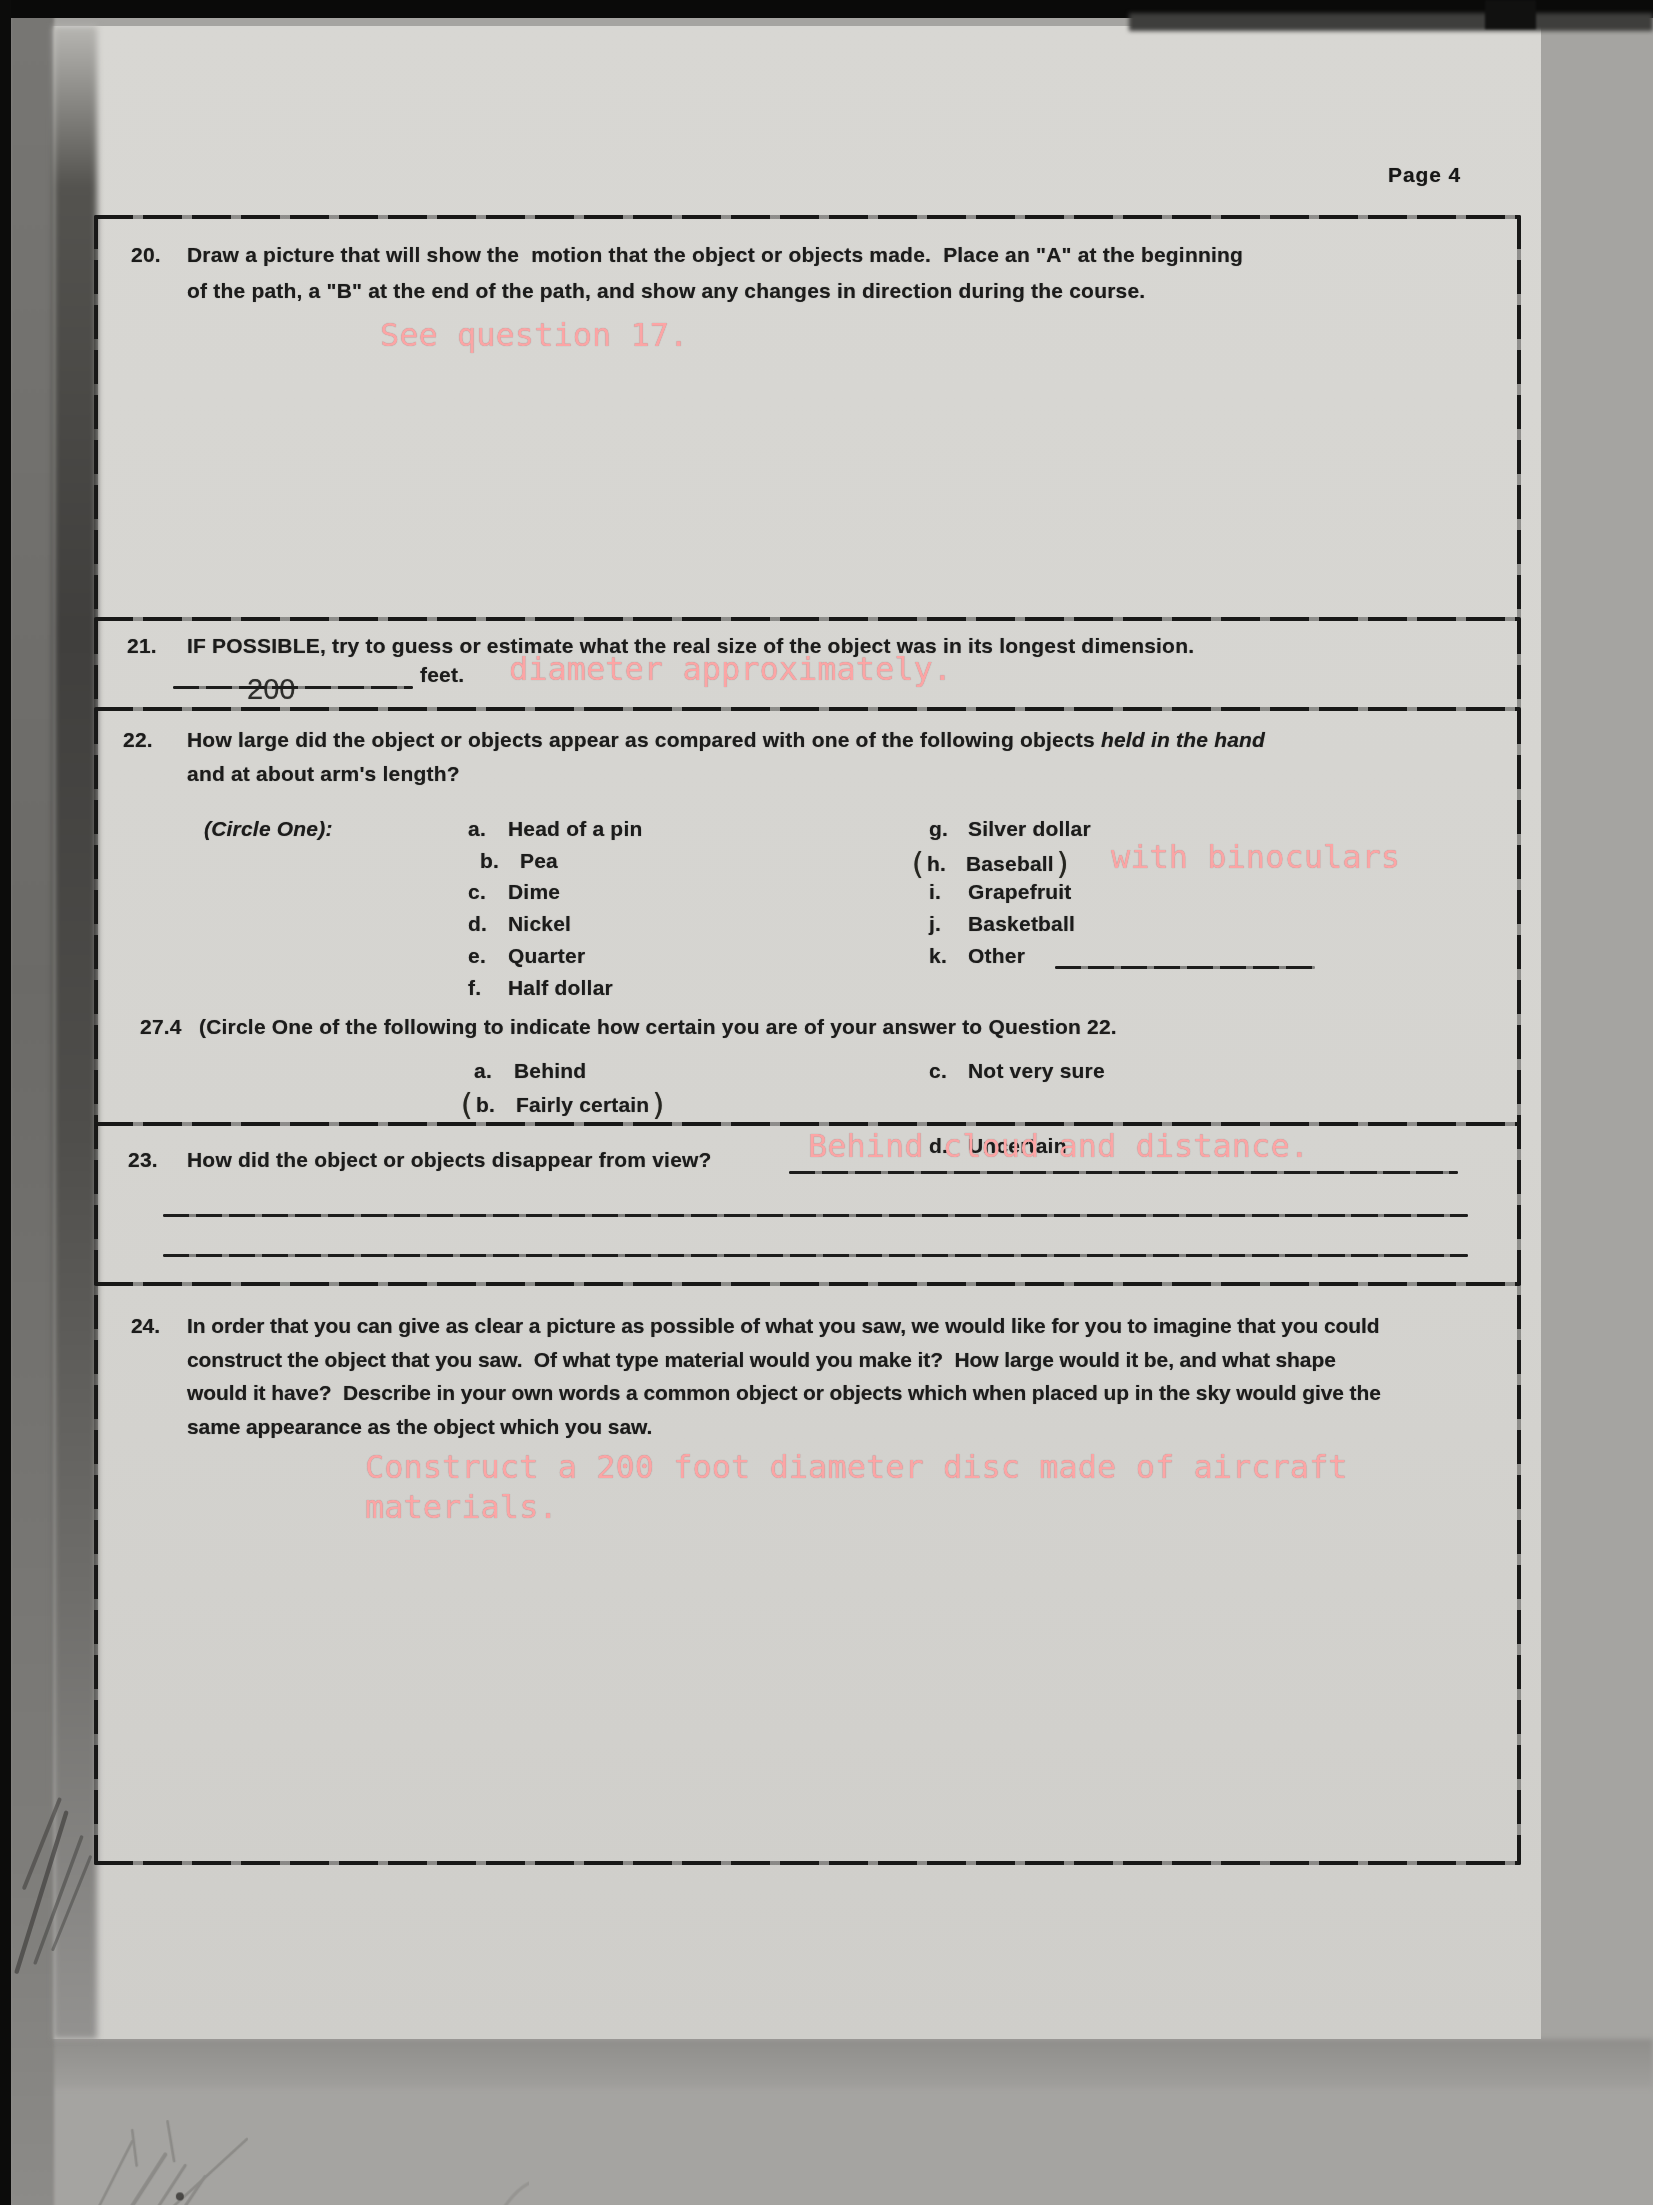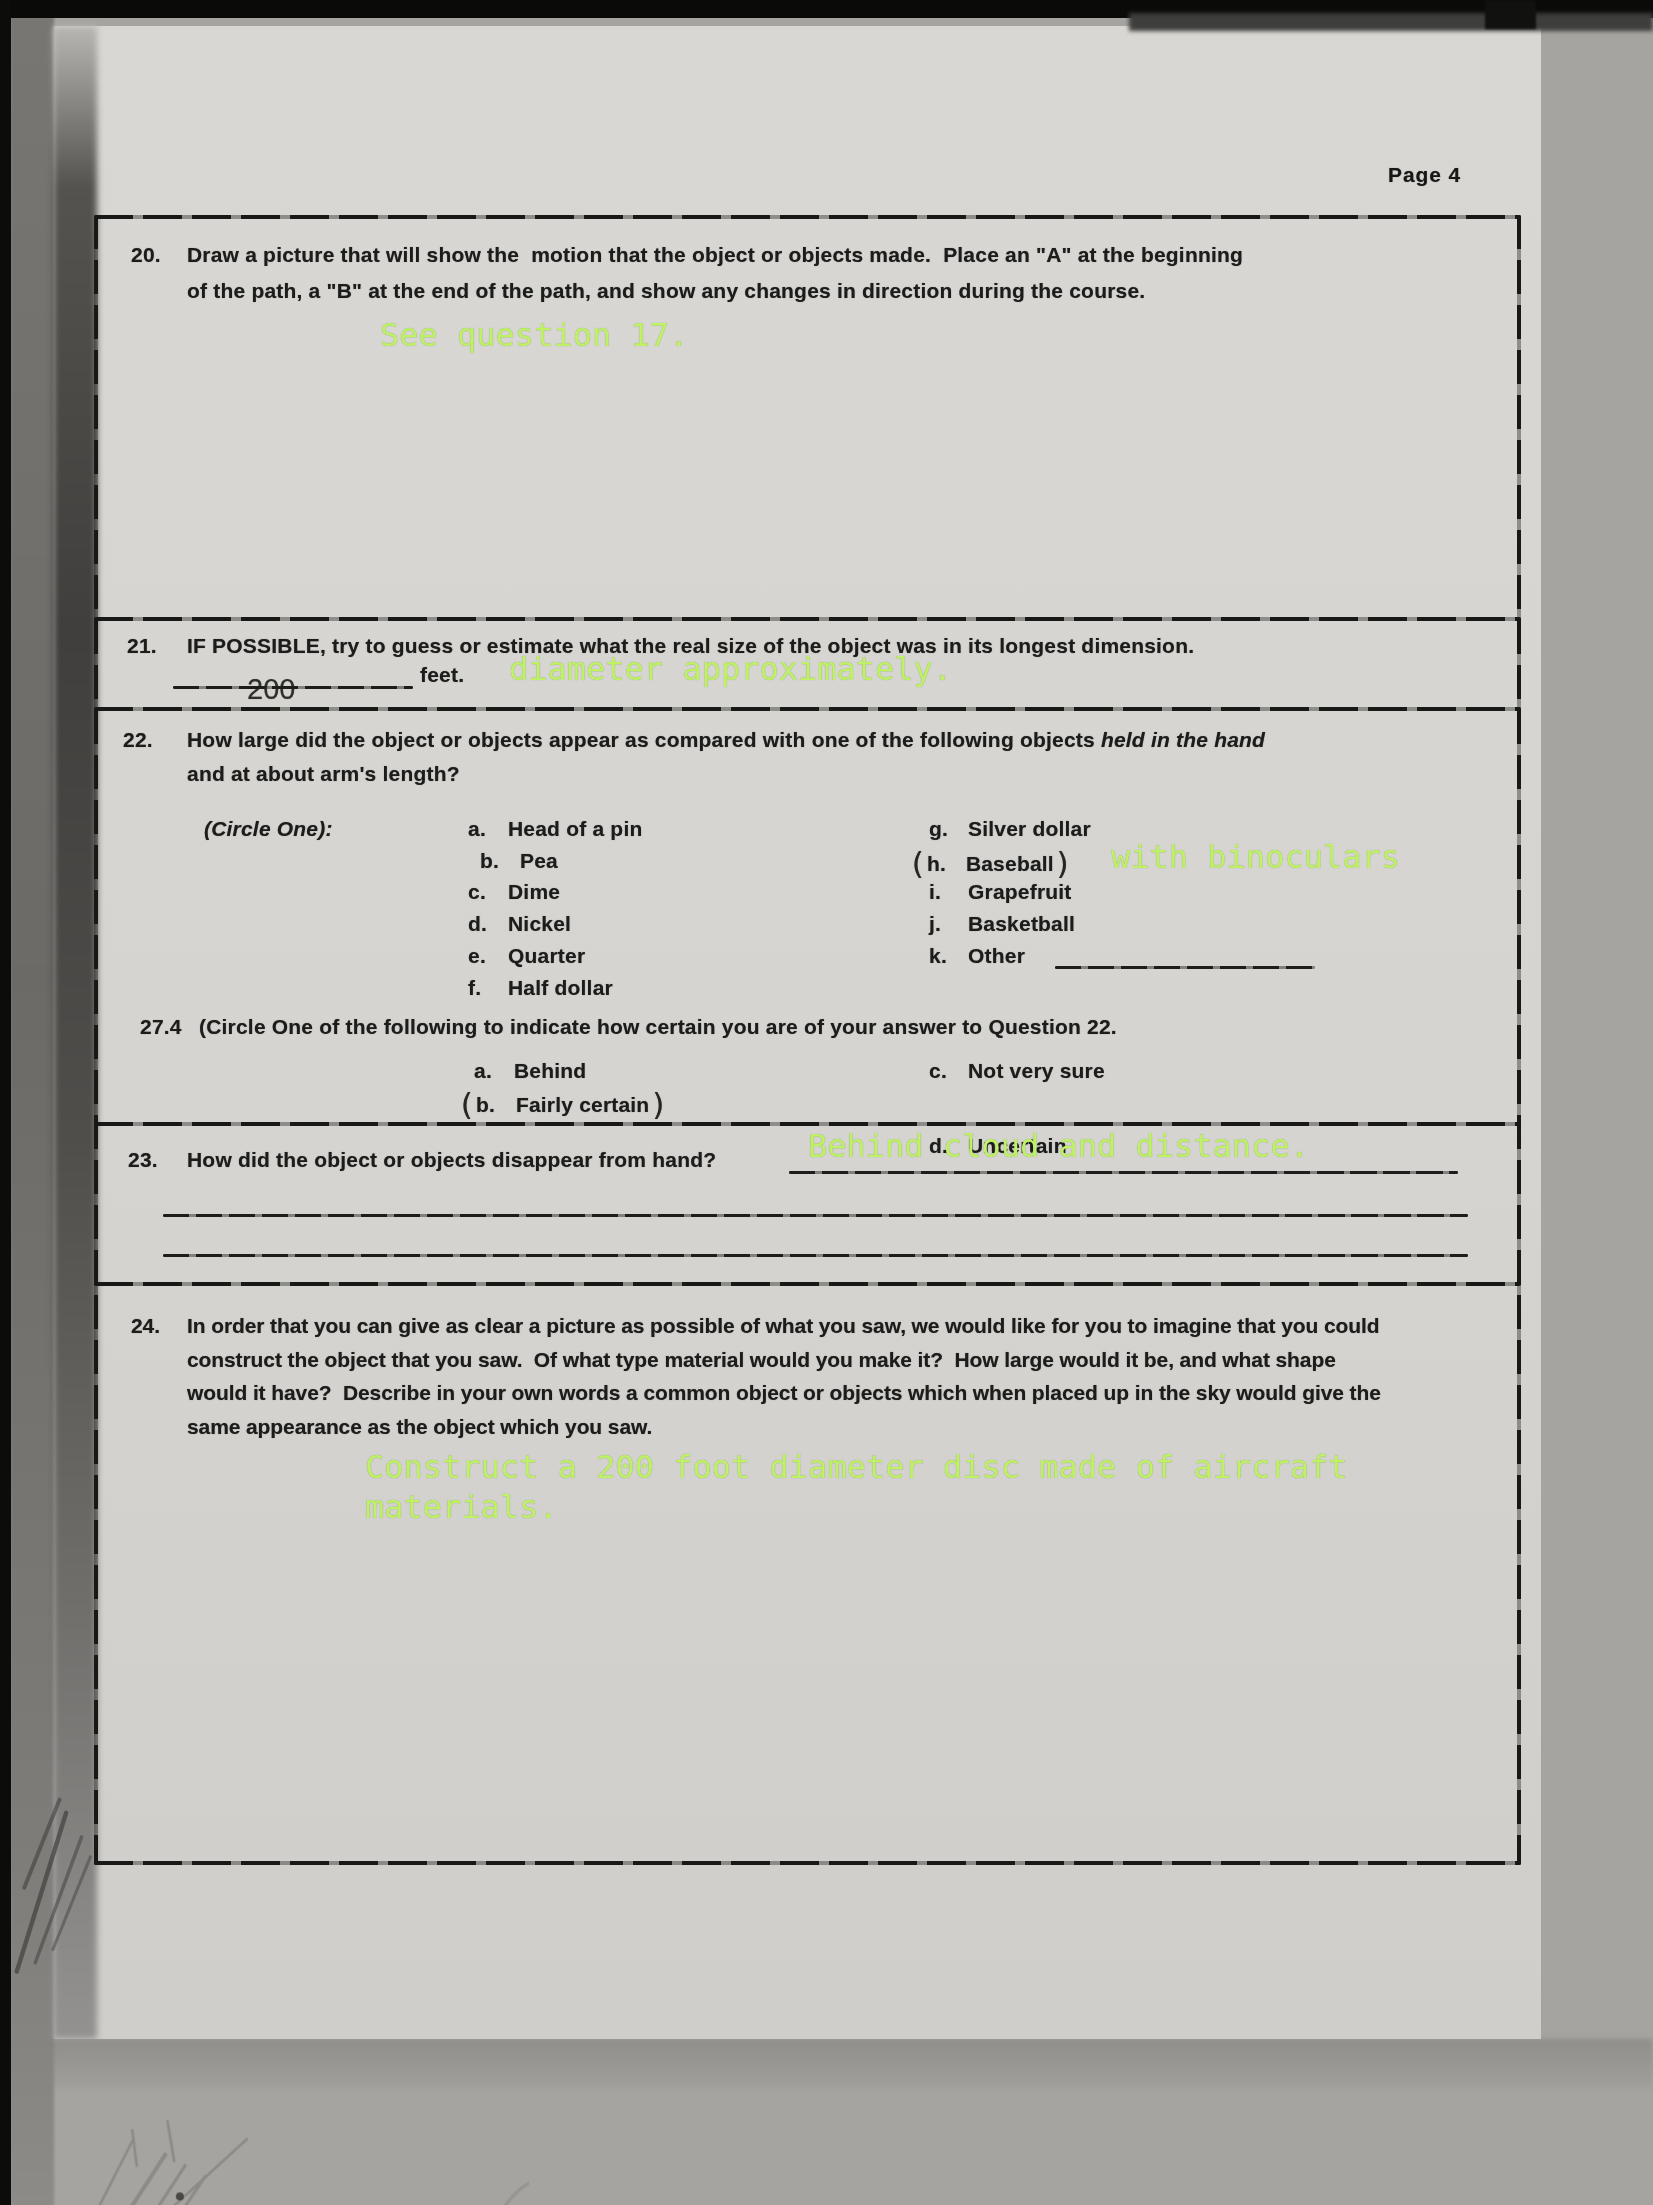--- a/index.html
+++ b/index.html
@@ -27,21 +27,21 @@
        background:repeating-linear-gradient(90deg,#181817 0 39px,rgba(24,24,23,.38) 39px 49px);}
   .vline{position:absolute;width:3.5px;border-radius:1.8px;filter:blur(0.3px);
        background:repeating-linear-gradient(180deg,#181817 0 34px,rgba(24,24,23,.38) 34px 45px);}
   .blank{position:absolute;height:2.6px;border-radius:1.3px;filter:blur(0.3px);
        background:repeating-linear-gradient(90deg,#1d1d1c 0 26.5px,rgba(29,29,28,.45) 26.5px 33px);}
   
   .form-text{position:absolute;font:bold 21px/1.2 "Liberation Sans",sans-serif;color:#1c1c1b;
        letter-spacing:0.2px;white-space:pre;text-shadow:0 0 0.9px rgba(18,18,18,.5);}
   .tight{font-size:21px;letter-spacing:-0.1px;}
   .italic{font-style:italic;}
-  .typed{position:absolute;font:400 32px/1.12 "DejaVu Sans Mono",monospace;color:#bef264;
+  .typed{position:absolute;font:400 32px/1.12 "DejaVu Sans Mono",monospace;color:#fca5a5;
        white-space:pre;letter-spacing:0;text-shadow:0 0 0.9px rgba(40,40,40,.4);}
   .hand{position:absolute;font:400 29px/1 "Liberation Sans",sans-serif;color:#2e2e2b;
        text-shadow:0 0 0.9px rgba(40,40,40,.45);}
   .opt-letter{display:inline-block;width:40px;}
   .opt-letter-r{display:inline-block;width:39px;}
   .mono-paren{font:400 31px/0.8 "DejaVu Sans Mono",monospace;position:relative;top:2.6px;color:#262620;}
   .page-label{position:absolute;font:bold 21px/1 "Liberation Sans",sans-serif;color:#171716;
        letter-spacing:0.9px;text-shadow:0 0 0.9px rgba(18,18,18,.5);}
 </style>
 </head>
@@ -124,21 +124,21 @@
 <div class="blank" style="left:1055px;top:966px;width:260px;"></div>
 
 <div class="form-text" style="left:140px;top:1014px;">27.4</div>
 <div class="form-text" style="left:199px;top:1014px;">(Circle One of the following to indicate how certain you are of your answer to Question 22.</div>
 <div class="form-text" style="left:474px;top:1058px;"><span class="opt-letter">a.</span><span>Behind</span></div>
 <div class="form-text" style="left:457px;top:1089px;"><span class="mono-paren">(</span><span class="opt-letter">b.</span><span>Fairly certain</span><span class="mono-paren">)</span></div>
 <div class="form-text" style="left:929px;top:1058px;"><span class="opt-letter-r">c.</span><span>Not very sure</span></div>
 <div class="form-text" style="left:929px;top:1089px;margin-top:44px;"><span class="opt-letter-r">d.</span><span>Uncertain</span></div>
 
 <div class="form-text" style="left:128px;top:1147px;">23.</div>
-<div class="form-text" style="left:187px;top:1147px;">How did the object or objects disappear from hand?</div>
+<div class="form-text" style="left:187px;top:1147px;">How did the object or objects disappear from view?</div>
 <div class="typed" style="left:808px;top:1129px;">Behind cloud and distance.</div>
 <div class="blank" style="left:789px;top:1171px;width:669px;"></div>
 <div class="blank" style="left:163px;top:1214px;width:1305px;"></div>
 <div class="blank" style="left:163px;top:1254px;width:1305px;"></div>
 
 <div class="form-text tight" style="left:131px;top:1313px;">24.</div>
 <div class="form-text tight" style="left:187px;top:1313px;">In order that you can give as clear a picture as possible of what you saw, we would like for you to imagine that you could</div>
 <div class="form-text tight" style="left:187px;top:1347px;">construct the object that you saw.  Of what type material would you make it?  How large would it be, and what shape</div>
 <div class="form-text tight" style="left:187px;top:1380px;">would it have?  Describe in your own words a common object or objects which when placed up in the sky would give the</div>
 <div class="form-text tight" style="left:187px;top:1414px;">same appearance as the object which you saw.</div>

